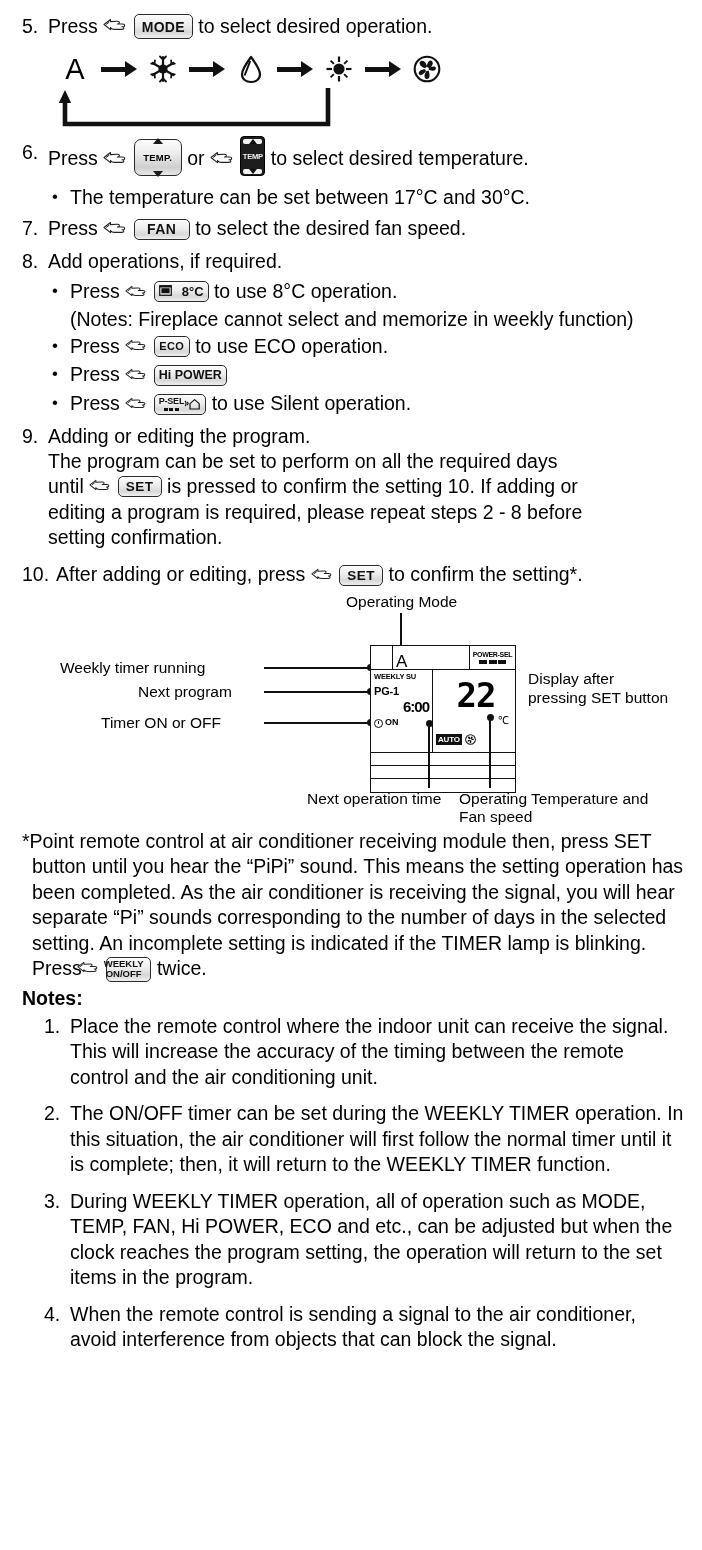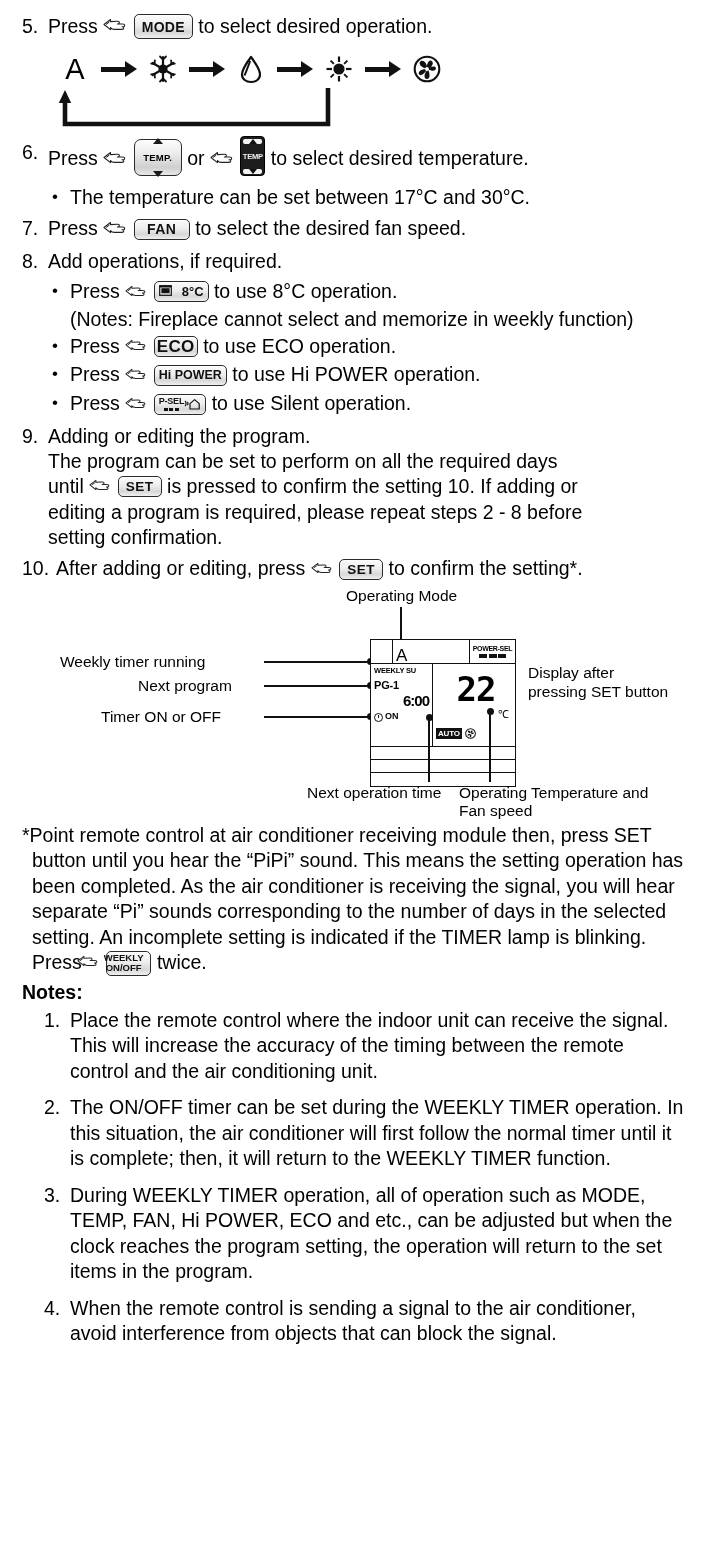--- a/index.html
+++ b/index.html
@@ -69,21 +69,21 @@
     background: linear-gradient(180deg,#fbfbfb 0%,#ededed 45%,#d7d7d7 75%,#efefef 100%);
     box-shadow: inset 0 1px 0 #ffffff;
     font-family: "Liberation Sans", sans-serif;
     font-weight: bold;
     color: #111;
     line-height: 1;
     white-space: nowrap;
   }
   .key-mode   { height: 25px; padding: 0 7px; font-size: 14px; letter-spacing: .3px; }
   .key-fan    { height: 21px; width: 56px; font-size: 14px; letter-spacing: .4px; }
-  .key-eco    { height: 21px; width: 44px; font-size: 17px; letter-spacing: .4px; }
+  .key-eco    { height: 21px; width: 36px; font-size: 11px; letter-spacing: .4px; }
   .key-hipow  { height: 21px; padding: 0 4px; font-size: 12.5px; letter-spacing: 0; }
   .key-set    { height: 21px; width: 44px; font-size: 13.5px; letter-spacing: .5px; }
   .key-8c     { height: 21px; padding: 0 4px; font-size: 13px; gap: 10px; }
   .key-psel   { height: 21px; padding: 0 4px; gap: 0; }
   .key-weekly { height: 25px; padding: 0 7px; font-size: 9.5px; line-height: 10.5px;
                 flex-direction: column; justify-content: center; text-align: center; }
 
   
   .key-temp {
     height: 37px; width: 48px;
@@ -495,21 +495,20 @@
         <span class="hand">
           <svg width="22" height="16" viewBox="0 0 24 17">
             <path d="M1 9.5 L7.5 4.5 L7.5 6.6 L14 6.2 C15.4 6.1 16.4 6.6 16.4 7.6 C16.4 8.5 15.6 9 14.4 9 L19.6 9 C20.9 9 21.7 9.5 21.7 10.4 C21.7 11.3 20.9 11.8 19.6 11.8 L19 11.8 C20.1 11.8 20.8 12.3 20.8 13.1 C20.8 13.9 20.1 14.4 19 14.4 L11.5 14.4 C9.4 14.4 8.2 13.8 7.5 12.6 L7.5 14.6 Z" fill="#ffffff" stroke="#222" stroke-width="1.1" stroke-linejoin="round"></path>
             <path d="M3.2 9.4 L6.4 7" fill="none" stroke="#222" stroke-width="1"></path>
           </svg>
         </span>
       </span>
       <span class="ib">
         <span class="key key-hipow">Hi POWER</span>
       </span>
-      <span>to use Hi POWER operation.</span>
     </div>
   </div>
 
   <div class="bullet-row">
     <div class="bullet-dot">•</div>
     <div class="bullet-body">
       <span>Press</span>
       <span class="ib">
         <span class="hand">
           <svg width="22" height="16" viewBox="0 0 24 17">
@@ -559,21 +558,21 @@
         <span class="ib">
           <span class="key key-set">SET</span>
         </span>
         <span>is pressed to confirm the setting 10. If adding or</span>
       </div>
       <div>editing a program is required, please repeat steps 2 - 8 before</div>
       <div>setting confirmation.</div>
     </div>
   </div>
 
-  <div class="step" style="margin-top:6px;">
+  <div class="step" style="margin-top:12px;">
     <div class="step-num wide">10.</div>
     <div class="step-body">
       <span>After adding or editing, press</span>
       <span class="ib">
         <span class="hand">
           <svg width="22" height="16" viewBox="0 0 24 17">
             <path d="M1 9.5 L7.5 4.5 L7.5 6.6 L14 6.2 C15.4 6.1 16.4 6.6 16.4 7.6 C16.4 8.5 15.6 9 14.4 9 L19.6 9 C20.9 9 21.7 9.5 21.7 10.4 C21.7 11.3 20.9 11.8 19.6 11.8 L19 11.8 C20.1 11.8 20.8 12.3 20.8 13.1 C20.8 13.9 20.1 14.4 19 14.4 L11.5 14.4 C9.4 14.4 8.2 13.8 7.5 12.6 L7.5 14.6 Z" fill="#ffffff" stroke="#222" stroke-width="1.1" stroke-linejoin="round"></path>
             <path d="M3.2 9.4 L6.4 7" fill="none" stroke="#222" stroke-width="1"></path>
           </svg>
         </span>

